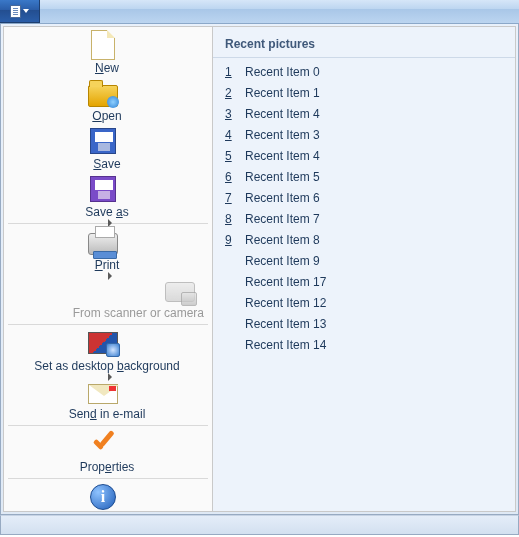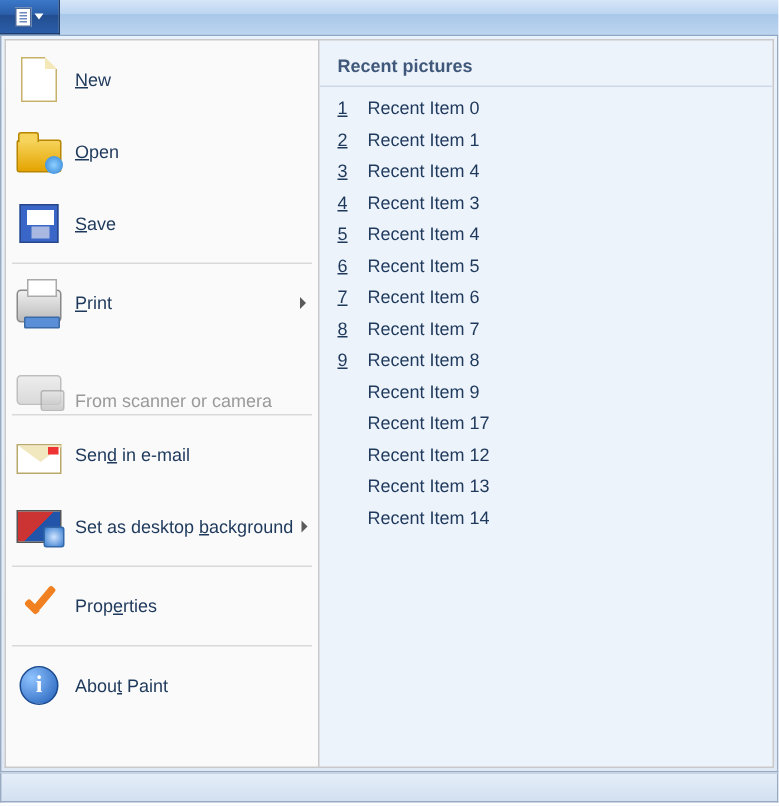--- a/index.html
+++ b/index.html
@@ -59,20 +59,21 @@
     overflow: hidden;
   }
   .menu-item {
     display: flex;
     align-items: center;
     height: 48px;
     padding: 0 8px 0 6px;
     color: #1e395b;
     cursor: pointer;
     position: relative;
+    flex-direction: column;
   }
   .menu-item.disabled { color: #9a9a9a; cursor: default; align-items: flex-end; }
   .menu-item .icon-slot {
     width: 32px; height: 32px;
     margin-right: 8px;
     display:flex; align-items:center; justify-content:center;
     flex-shrink:0;
   }
   .menu-item .label { flex: 1; white-space: nowrap; }
   .menu-item .label u { text-decoration: underline; }
@@ -168,20 +169,27 @@
       <span class="label"><u>O</u><span>pen</span></span>
     </div>
 
     <div class="menu-item">
       <span class="icon-slot">
           <span class="ic-save"></span>
         </span>
       <span class="label"><u>S</u><span>ave</span></span>
     </div>
 
+    <div class="menu-item">
+      <span class="icon-slot">
+          <span class="ic-saveas"></span>
+        </span>
+      <span class="label">Save <u>a</u>s</span>
+      <span class="arrow"></span>
+    </div>
 
     <div class="sep"></div>
 
     <div class="menu-item">
       <span class="icon-slot">
           <span class="ic-print"></span>
         </span>
       <span class="label"><u>P</u><span>rint</span></span>
       <span class="arrow"></span>
     </div>
@@ -190,31 +198,31 @@
       <span class="icon-slot">
           <span class="ic-scan"></span>
         </span>
       <span class="label">From scanner or camera</span>
     </div>
 
     <div class="sep"></div>
 
     <div class="menu-item">
       <span class="icon-slot">
-          <span class="ic-mail"></span>
-        </span>
-      <span class="label">Sen<u>d</u> in e-mail</span>
-    </div>
-
-    <div class="menu-item">
-      <span class="icon-slot">
           <span class="ic-desktop"></span>
         </span>
       <span class="label">Set as desktop <u>b</u>ackground</span>
       <span class="arrow"></span>
+    </div>
+
+    <div class="menu-item">
+      <span class="icon-slot">
+          <span class="ic-mail"></span>
+        </span>
+      <span class="label">Sen<u>d</u> in e-mail</span>
     </div>
 
     <div class="sep"></div>
 
     <div class="menu-item">
       <span class="icon-slot">
           <span class="ic-check"></span>
         </span>
       <span class="label">Prop<u>e</u>rties</span>
     </div>

